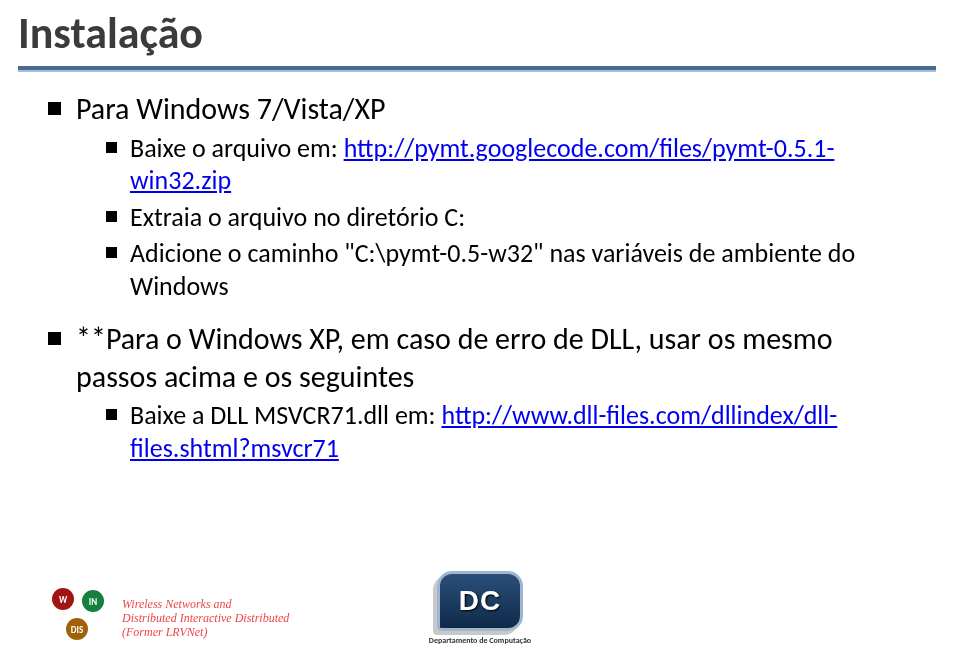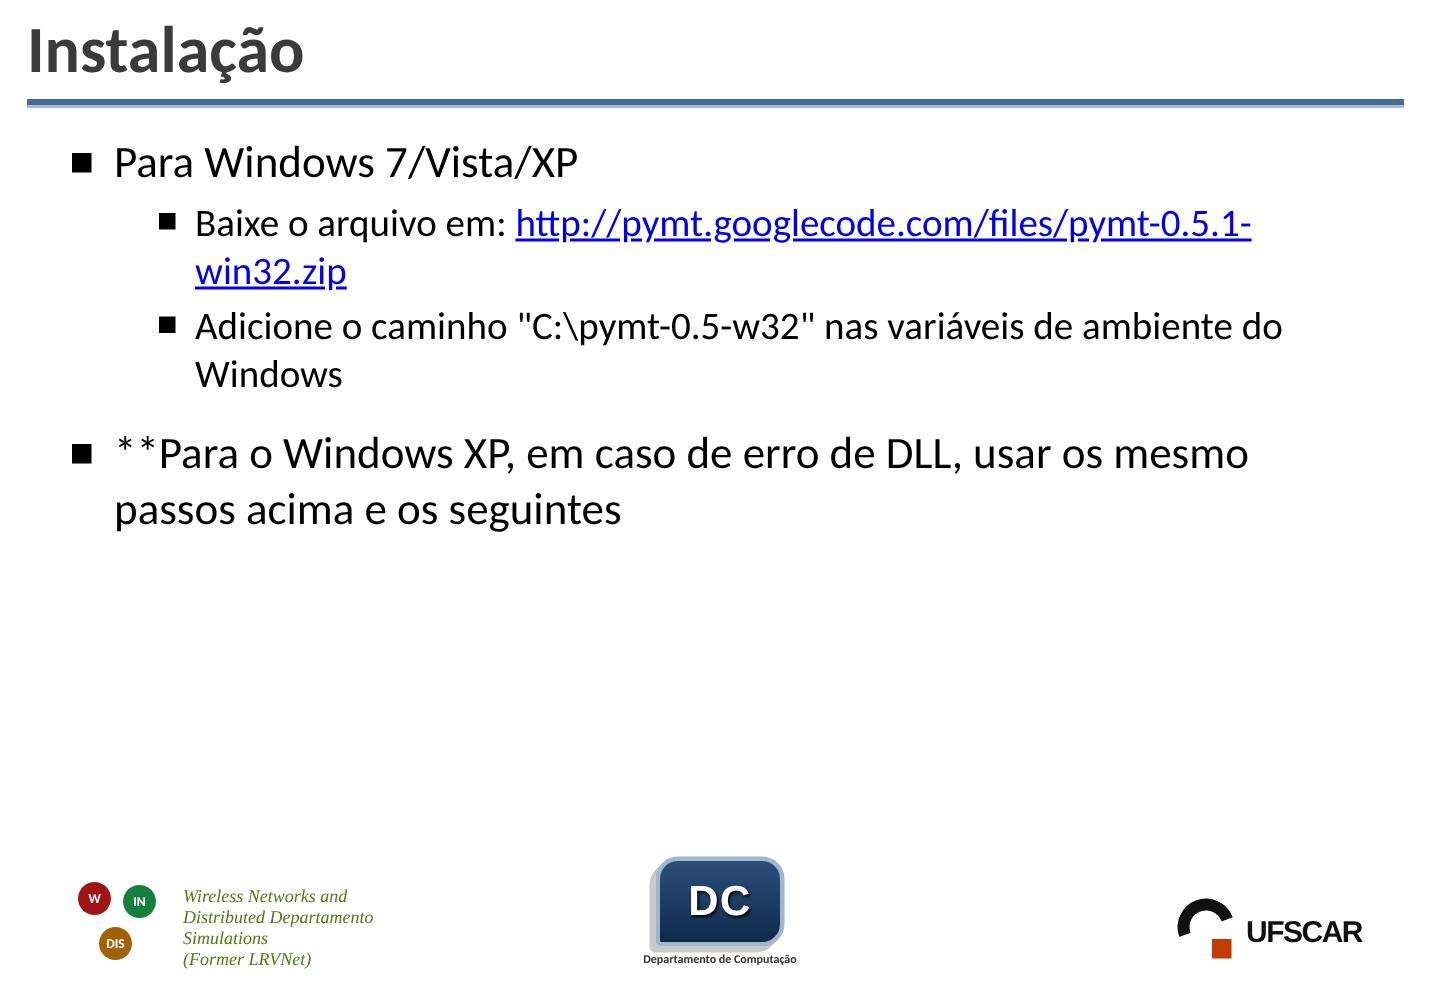--- a/index.html
+++ b/index.html
@@ -123,21 +123,21 @@
     box-sizing: border-box;
   }
   .wred   { width: 22px; height: 22px; background:#a01414; left: 0;  top: 0; }
   .wgreen { width: 22px; height: 22px; background:#15803d; left: 30px; top: 2px; }
   .wblue  { width: 22px; height: 22px; background:#a16207; left: 14px; top: 30px; }
   .windis-text {
     display: flex;
     flex-direction: column;
     font-family: Georgia, "Times New Roman", serif;
     font-style: italic;
-    color: #4d7c0f;
+    color: #ef4444;
     font-size: 12px;
     line-height: 1.15;
   }
   .logo-dc {
     position: absolute;
     left: 50%;
     transform: translateX(-50%);
     bottom: 0;
     width: 130px;
     height: 84px;
@@ -220,51 +220,51 @@
   <div class="rule"></div>
 
   <div class="content">
     <ul class="l1">
       <li>
         <span>Para Windows 7/Vista/XP</span>
         <ul class="l2">
           <li>
             <span>Baixe o arquivo em: </span><span class="link">http://pymt.googlecode.com/files/pymt-0.5.1-win32.zip</span>
           </li>
+          <li>Extraia o arquivo no diretório C:</li>
           <li>Adicione o caminho "C:\pymt-0.5-w32" nas variáveis de ambiente do Windows</li>
         </ul>
       </li>
       <li style="margin-top:18px;">
         <span>**Para o Windows XP, em caso de erro de DLL, usar os mesmo passos acima e os seguintes</span>
         <ul class="l2">
+          <li>
+            <span>Baixe a DLL MSVCR71.dll em: </span><span class="link">http://www.dll-files.com/dllindex/dll-files.shtml?msvcr71</span>
+          </li>
         </ul>
       </li>
     </ul>
   </div>
 
   <div class="footer">
     <div class="logo-windis">
       <div class="windis-icons">
         <div class="wicon wred">W</div>
         <div class="wicon wgreen">IN</div>
         <div class="wicon wblue">DIS</div>
       </div>
       <div class="windis-text">
         <span>Wireless Networks and</span>
-        <span>Distributed Departamento Simulations</span>
+        <span>Distributed Interactive Distributed</span>
         <span>(Former LRVNet)</span>
       </div>
     </div>
 
     <div class="logo-dc">
       <div class="dc-badge">
         <span>DC</span>
       </div>
       <div class="dc-caption">Departamento de Computação</div>
     </div>
 
-    <div class="logo-ufscar">
-      <div class="uf-swoosh"></div>
-      <div class="uf-text">UFSCAR</div>
-    </div>
   </div>
 
 </div>
 
 </body></html>

